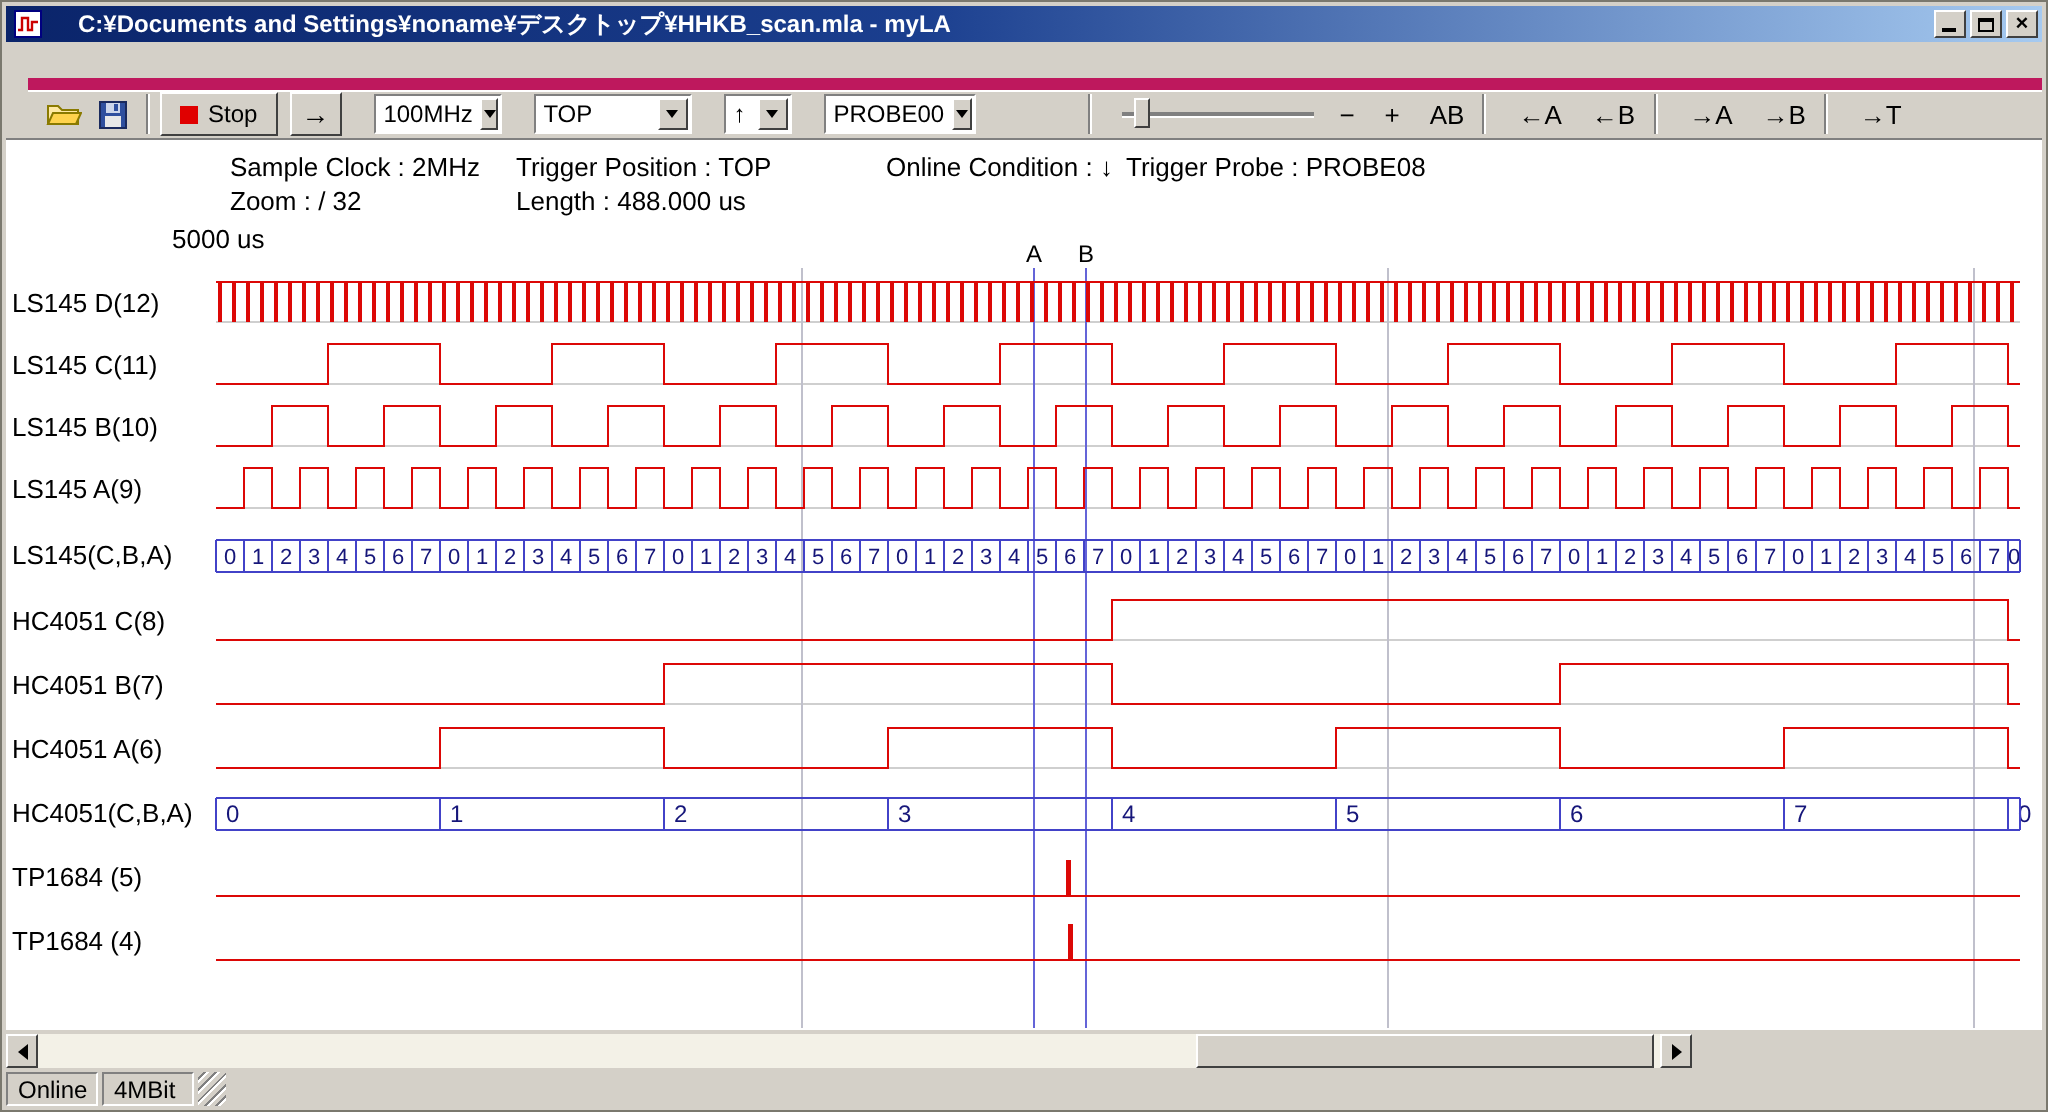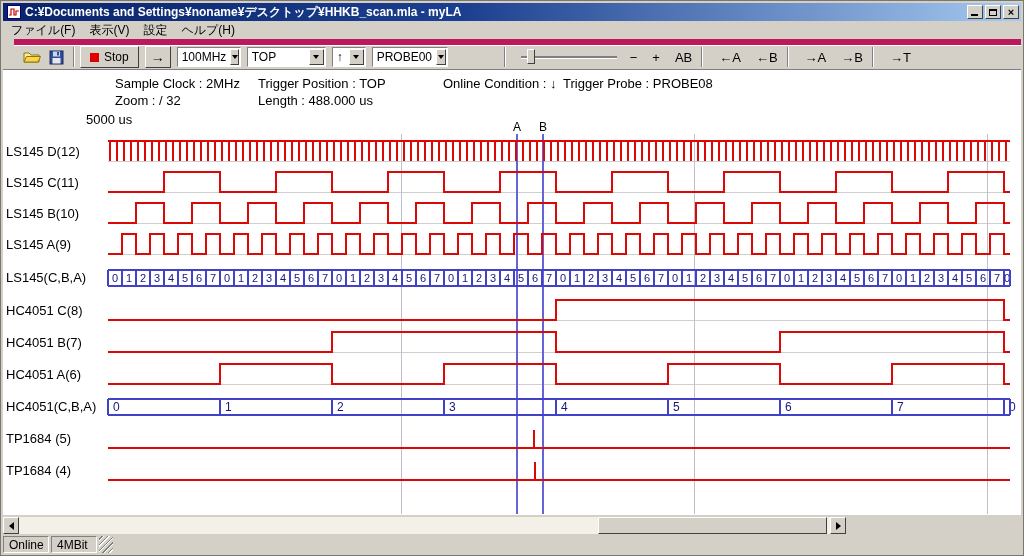--- a/index.html
+++ b/index.html
@@ -5,21 +5,21 @@
   *{margin:0;padding:0;box-sizing:border-box}
   html,body{width:1024px;height:556px}
   body{font-family:"Liberation Sans",sans-serif;background:#d4d0c8;overflow:hidden}
   .window{position:relative;width:1024px;height:556px;background:#d4d0c8;box-shadow:inset 0 0 0 1px #7a786e}
 
   
   .titlebar{position:absolute;left:3px;top:3px;right:3px;height:18px;
     background:linear-gradient(90deg,#0a246a 0%,#1b3f8f 45%,#a6caf0 100%);
     display:flex;align-items:center;padding:0 2px}
   .app-icon{width:14px;height:14px;display:inline-flex;margin-left:2px}
-  .title-text{color:#fff;font-size:12px;font-weight:bold;margin-left:4px;flex:1;white-space:nowrap;overflow:hidden}
+  .title-text{color:#fff;font-size:12px;font-weight:bold;margin-left:18px;flex:1;white-space:nowrap;overflow:hidden}
   .tb-btn{width:16px;height:14px;background:#d4d0c8;border:1px solid;border-color:#fff #404040 #404040 #fff;
     display:inline-flex;align-items:center;justify-content:center;margin-left:2px;font-size:11px;font-weight:bold;color:#000;position:relative}
   .glyph-min{position:absolute;left:3px;bottom:2px;width:7px;height:2px;background:#000}
   .glyph-max{width:8px;height:7px;border:1px solid #000;border-top-width:2px}
   .glyph-close{line-height:10px}
 
   
   .menubar{position:absolute;left:3px;top:21px;right:3px;height:18px;display:flex;align-items:center;font-size:12px;color:#000;padding-left:1px}
   .menu-item{padding:2px 7px;cursor:default}
 
@@ -27,21 +27,21 @@
   .toolbar{position:absolute;left:14px;top:39px;right:3px;height:30px;display:flex;align-items:center;
     border-top:6px solid #be185d;box-shadow:inset 0 1px 0 #fff;padding-left:6px}
   .tool-icon{width:24px;height:22px;display:inline-flex;align-items:center;justify-content:center}
   .tsep{width:2px;height:20px;border-left:1px solid #808080;border-right:1px solid #fff;margin:0 5px}
   .stop-btn{display:inline-flex;align-items:center;gap:5px;height:22px;padding:0 9px;background:#d4d0c8;
     border:1px solid;border-color:#fff #404040 #404040 #fff;font-size:12px;font-family:inherit;color:#000}
   .stop-sq{width:9px;height:9px;display:inline-block}
   .arrow-btn{height:22px;width:26px;background:#d4d0c8;border:1px solid;border-color:#fff #404040 #404040 #fff;
     font-size:14px;font-weight:bold;font-family:inherit;margin-left:6px;color:#000}
   .combo{display:inline-flex;height:20px;border:1px solid;border-color:#808080 #fff #fff #808080;background:#fff;
-    align-items:center;margin-left:6px}
+    align-items:center;margin-left:16px}
   .combo-val{font-size:12px;padding:0 4px;flex:1;white-space:nowrap;color:#000}
   .combo-btn{width:15px;height:16px;background:#d4d0c8;border:1px solid;border-color:#fff #404040 #404040 #fff;
     display:inline-flex;align-items:center;justify-content:center;margin-right:1px}
   .tri-down{width:0;height:0;border-left:3px solid transparent;border-right:3px solid transparent;border-top:4px solid #000}
   .slider{position:relative;width:100px;height:22px;margin-left:8px}
   .slider-track{position:absolute;left:2px;right:2px;top:10px;height:2px;background:#808080;box-shadow:0 1px 0 #fff}
   .slider-thumb{position:absolute;left:8px;top:3px;width:8px;height:15px;background:#d4d0c8;border:1px solid;border-color:#fff #404040 #404040 #fff}
   .flat-btn{background:none;border:none;font-size:13px;font-family:inherit;padding:2px 4px;margin-left:7px;color:#000}
 
   
@@ -89,26 +89,20 @@
         <span class="glyph-min"></span>
       </span>
     <span class="tb-btn">
         <span class="glyph-max"></span>
       </span>
     <span class="tb-btn">
         <span class="glyph-close">×</span>
       </span>
   </div>
 
-  <div class="menubar">
-    <span class="menu-item">ファイル(F)</span>
-    <span class="menu-item">表示(V)</span>
-    <span class="menu-item">設定</span>
-    <span class="menu-item">ヘルプ(H)</span>
-  </div>
 
   <div class="toolbar">
     <span class="tool-icon">
       <svg width="18" height="14" viewBox="0 0 18 14">
         <path d="M1 12 V3 h5 l2 2 h8 v7 z" fill="#ffe9a2" stroke="#8a7a00"></path>
         <path d="M1 12 L3.5 6.5 h14 L15 12 z" fill="#ffd34d" stroke="#8a7a00"></path>
       </svg>
     </span>
     <span class="tool-icon">
       <svg width="15" height="15" viewBox="0 0 15 15">

